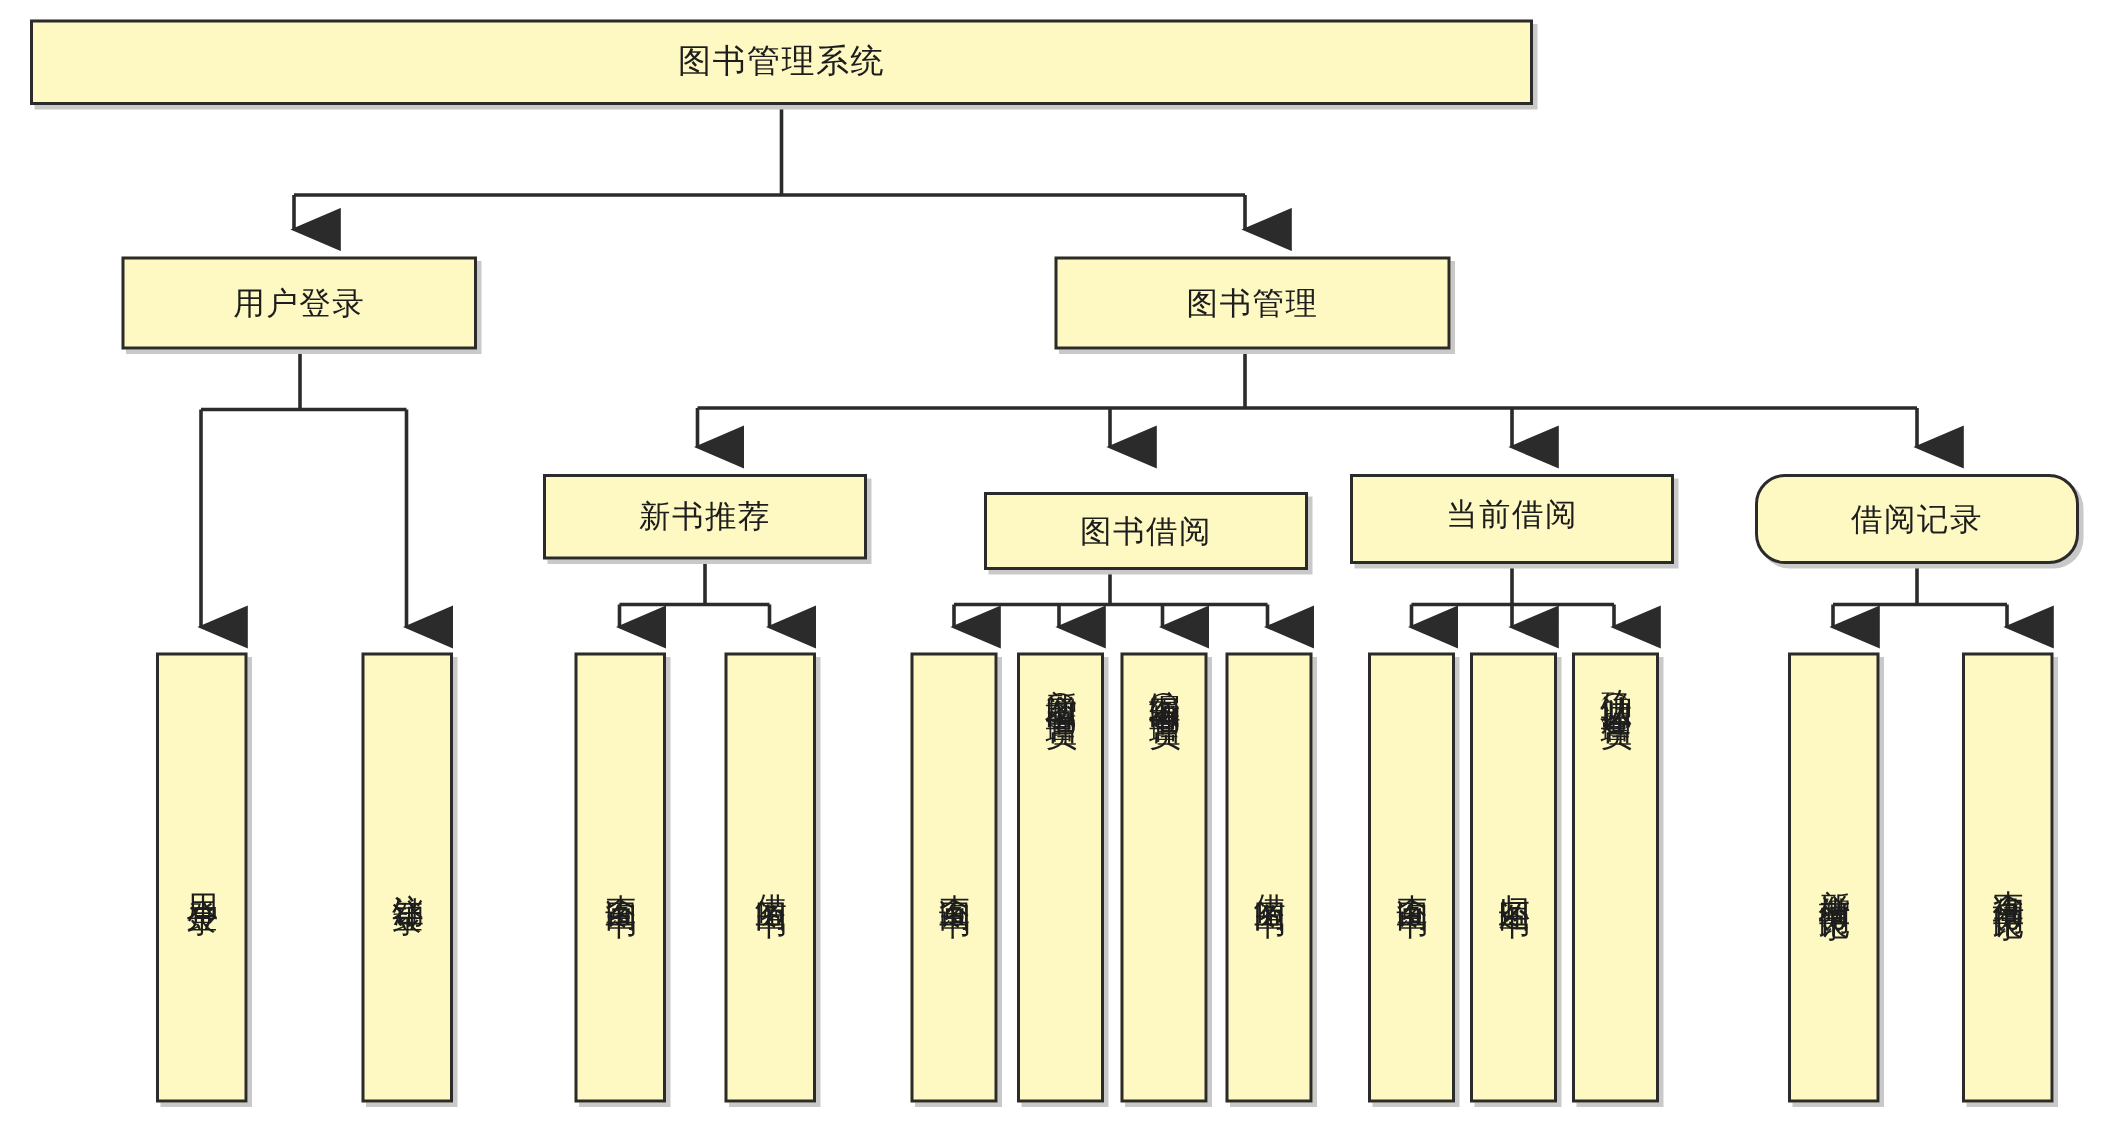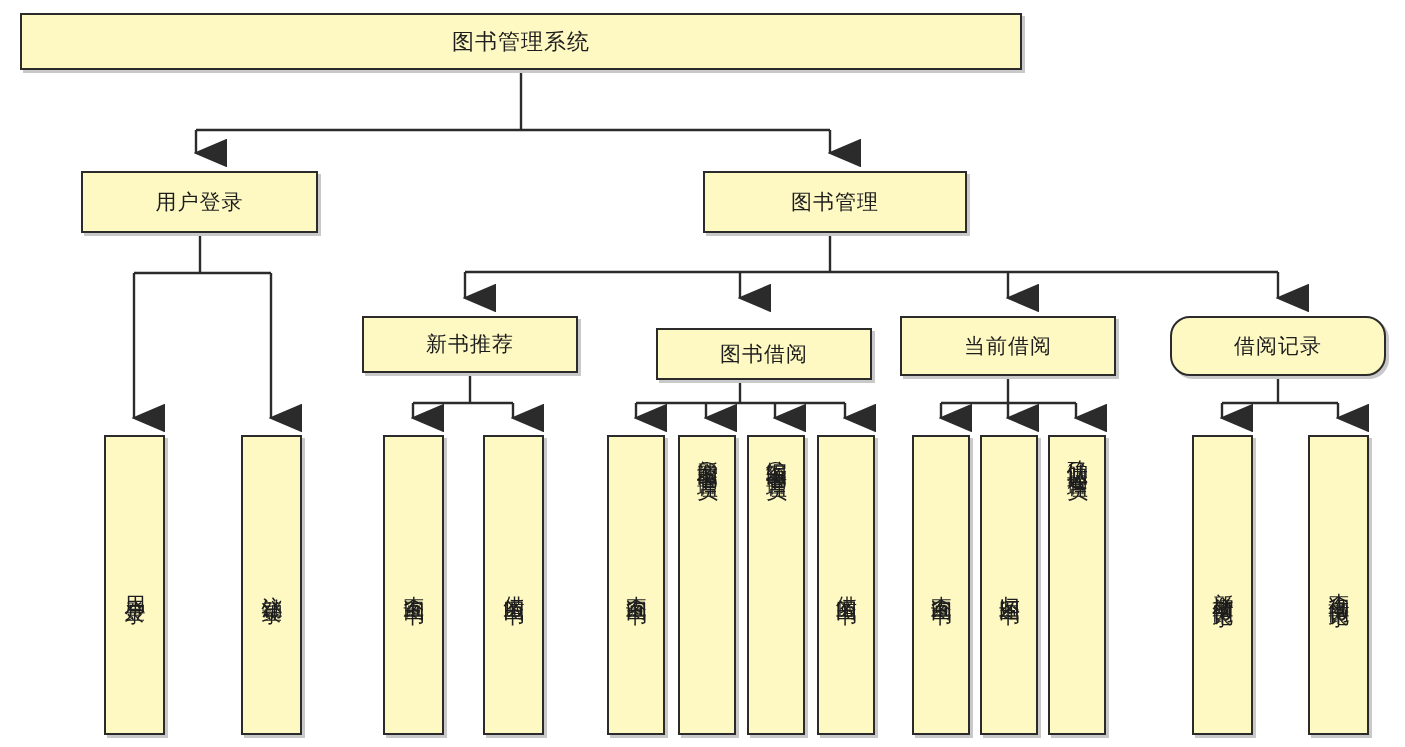--- a/index.html
+++ b/index.html
@@ -148,21 +148,21 @@
   </div>
 
   <div class="node level3" style="left:362px; top:316px; width:216px; height:57px;">
     <span class="label">新书推荐</span>
   </div>
 
   <div class="node level3" style="left:632px; top:328px; width:216px; height:52px;margin-left:24px;">
     <span class="label">图书借阅</span>
   </div>
 
-  <div class="node level3" style="left:900px; top:316px; width:216px; height:60px;">
+  <div class="node level3" style="left:900px; top:316px; width:216px; height:60px;font-family:Liberation Mono, monospace;">
     <span class="label">当前借阅</span>
   </div>
 
   <div class="node level3" style="left:1170px; top:316px; width:216px; height:60px;border-radius:20px;">
     <span class="label">借阅记录</span>
   </div>
 
   <div class="node leaf centered" style="left:104px; top:435px; width:61px; height:300px;">
     <span class="label">用户登录</span>
   </div>

